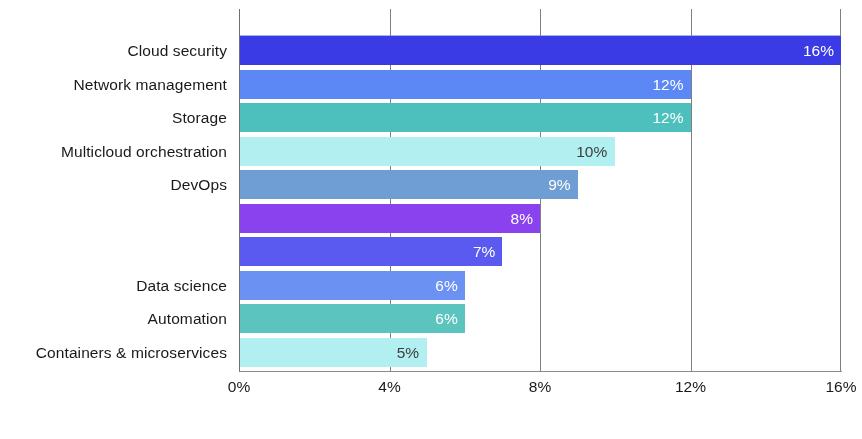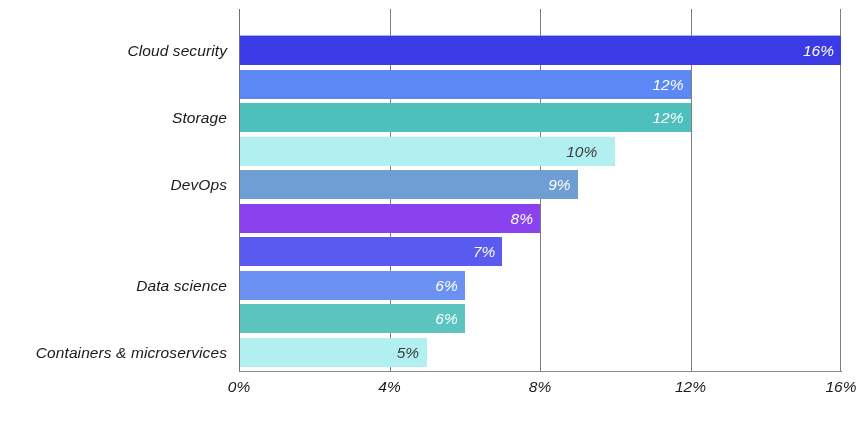--- a/index.html
+++ b/index.html
@@ -11,21 +11,20 @@
     height: 439px;
     background: #ffffff;
     font-family: "Liberation Sans", sans-serif;
     overflow: hidden;
   }
 
   #chart-root {
     position: relative;
     width: 862px;
     height: 439px;
-    font-style: italic;
   }
 
   
   .cat-labels {
     position: absolute;
     left: 0;
     top: 36px;
     width: 227px;
     height: 335px;
   }
@@ -140,23 +139,26 @@
     white-space: nowrap;
   }
 </style>
 </head>
 <body>
 
 <div id="chart-root">
 
   <div class="cat-labels">
       <div class="cat-label" style="top: 0px;">Cloud security</div>
+      <div class="cat-label" style="top: 33.5px;">Network management</div>
       <div class="cat-label" style="top: 67px;">Storage</div>
+      <div class="cat-label" style="top: 100.5px;">Multicloud orchestration</div>
       <div class="cat-label" style="top: 134px;">DevOps</div>
       <div class="cat-label" style="top: 234.5px;">Data science</div>
+      <div class="cat-label" style="top: 268px;">Automation</div>
       <div class="cat-label" style="top: 301.5px;">Containers &amp; microservices</div>
     </div>
 
   <div class="plot">
     <div class="top-rule"></div>
     <div class="gridlines">
         <div class="gridline" style="left: 0px; background: rgb(127, 127, 127);"></div>
         <div class="gridline" style="left: 150.5px; background: rgb(127, 127, 127);"></div>
         <div class="gridline" style="left: 301px; background: rgb(127, 127, 127);"></div>
         <div class="gridline" style="left: 451.5px; background: rgb(127, 127, 127);"></div>
@@ -170,21 +172,21 @@
         <div class="bar-row" style="top: 33.5px;">
           <div class="bar" title="Network management 12%" style="width: 451.5px; background: rgb(91, 136, 245);"></div>
           <div class="bar-value inside" style="color: rgb(255, 255, 255); left: 451.5px; transform: translateX(-100%); padding-right: 7px; right: auto;">12%</div>
         </div>
         <div class="bar-row" style="top: 67px;">
           <div class="bar" title="Storage 12%" style="width: 451.5px; background: rgb(77, 192, 189);"></div>
           <div class="bar-value inside" style="color: rgb(255, 255, 255); left: 451.5px; transform: translateX(-100%); padding-right: 7px; right: auto;">12%</div>
         </div>
         <div class="bar-row" style="top: 100.5px;">
           <div class="bar" title="Multicloud orchestration 10%" style="width: 376.25px; background: rgb(178, 239, 240);"></div>
-          <div class="bar-value dark" style="color: rgb(61, 61, 61); left: 376.25px; transform: translateX(-100%); padding-right: 18px; right: auto;">10%</div>
+          <div class="bar-value dark" style="color: rgb(61, 61, 61); left: 376.25px; transform: translateX(-100%); padding-right: 8px; right: auto;">10%</div>
         </div>
         <div class="bar-row" style="top: 134px;">
           <div class="bar" title="DevOps 9%" style="width: 338.625px; background: rgb(110, 158, 212);"></div>
           <div class="bar-value inside" style="color: rgb(255, 255, 255); left: 338.625px; transform: translateX(-100%); padding-right: 7px; right: auto;">9%</div>
         </div>
         <div class="bar-row" style="top: 167.5px;">
           <div class="bar" title="Cloud native development 8%" style="width: 301px; background: rgb(138, 66, 239);"></div>
           <div class="bar-value inside" style="color: rgb(255, 255, 255); left: 301px; transform: translateX(-100%); padding-right: 7px; right: auto;">8%</div>
         </div>
         <div class="bar-row" style="top: 201px;">

